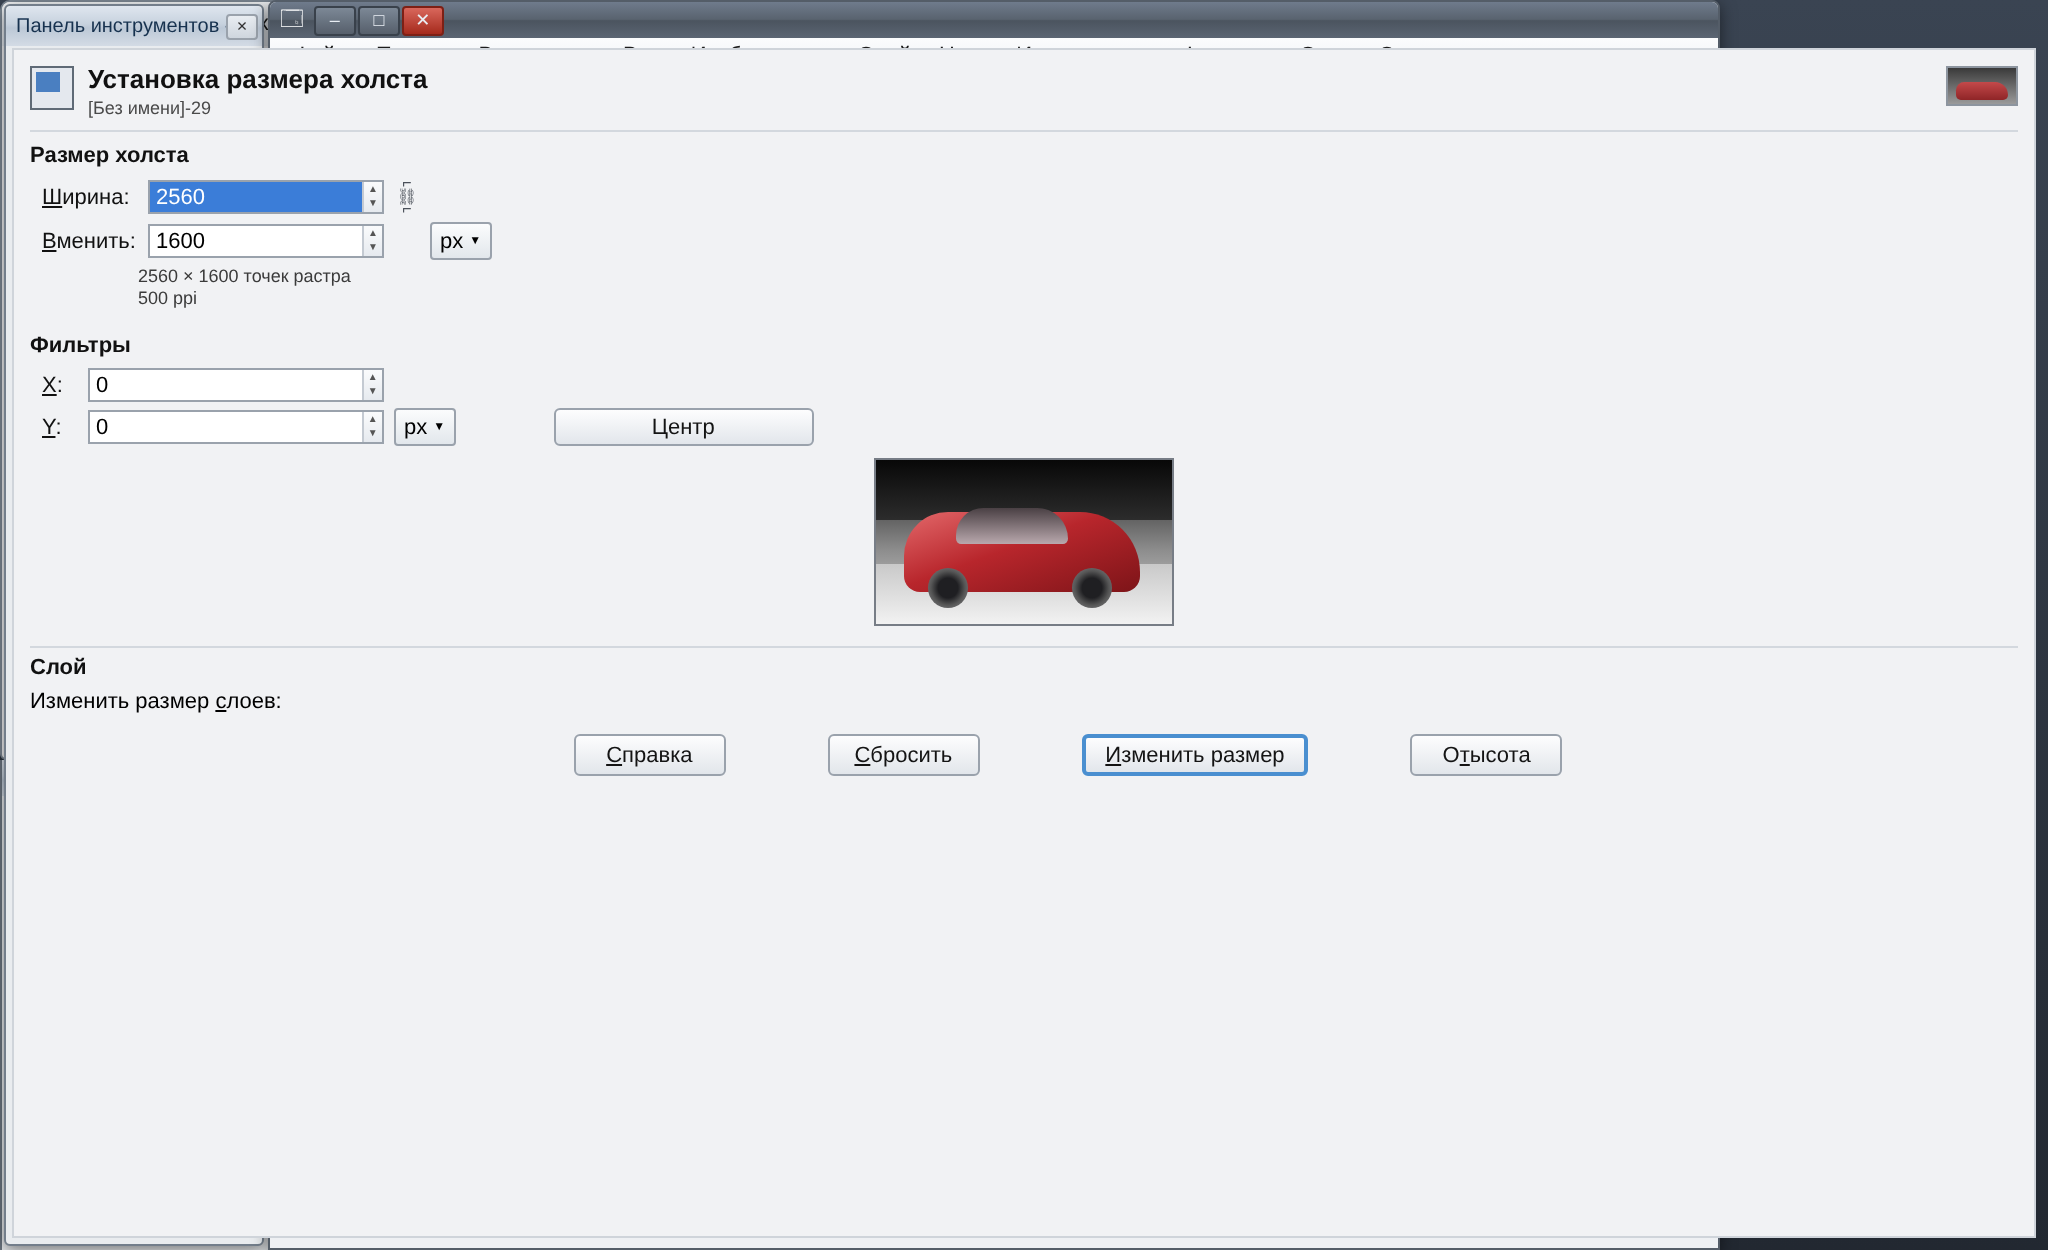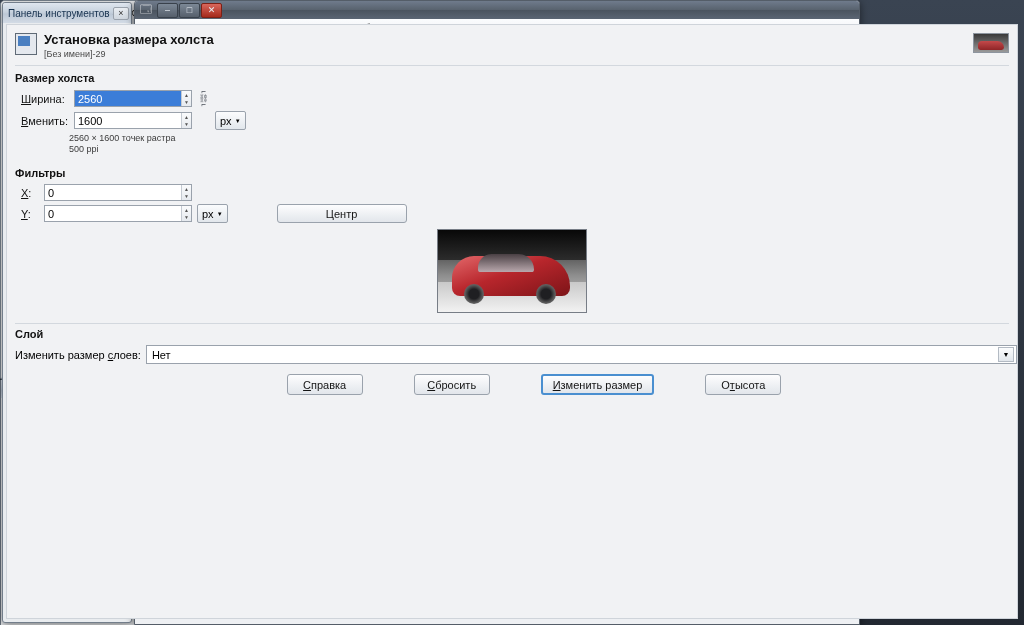--- a/index.html
+++ b/index.html
@@ -811,24 +811,20 @@
         <div style="position:absolute;left:98px;top:54px;width:20px;height:20px;border-radius:50%;
                     background:radial-gradient(circle,#1f1f22 35%,#555 60%,#8e8e92 100%);"></div>
       </div>
 
       <div style="height:1px;background:#d3d8de;margin:10px 8px 4px;"></div>
 
       <div class="sect">Слой</div>
 
       <div class="frow" style="margin-left:8px;">
         <span style="font-size:11px;">Изменить размер <u>с</u>лоев:</span>
-        <div class="selectbox" style="flex:1;">
-          <span>Нет</span>
-          <span class="arrow">▼</span>
-        </div>
       </div>
 
       <div class="btnrow">
         <div class="btn">
             <u>С</u>
             <span>правка</span>
           </div>
         <div class="btn">
             <u>С</u>
             <span>бросить</span>

